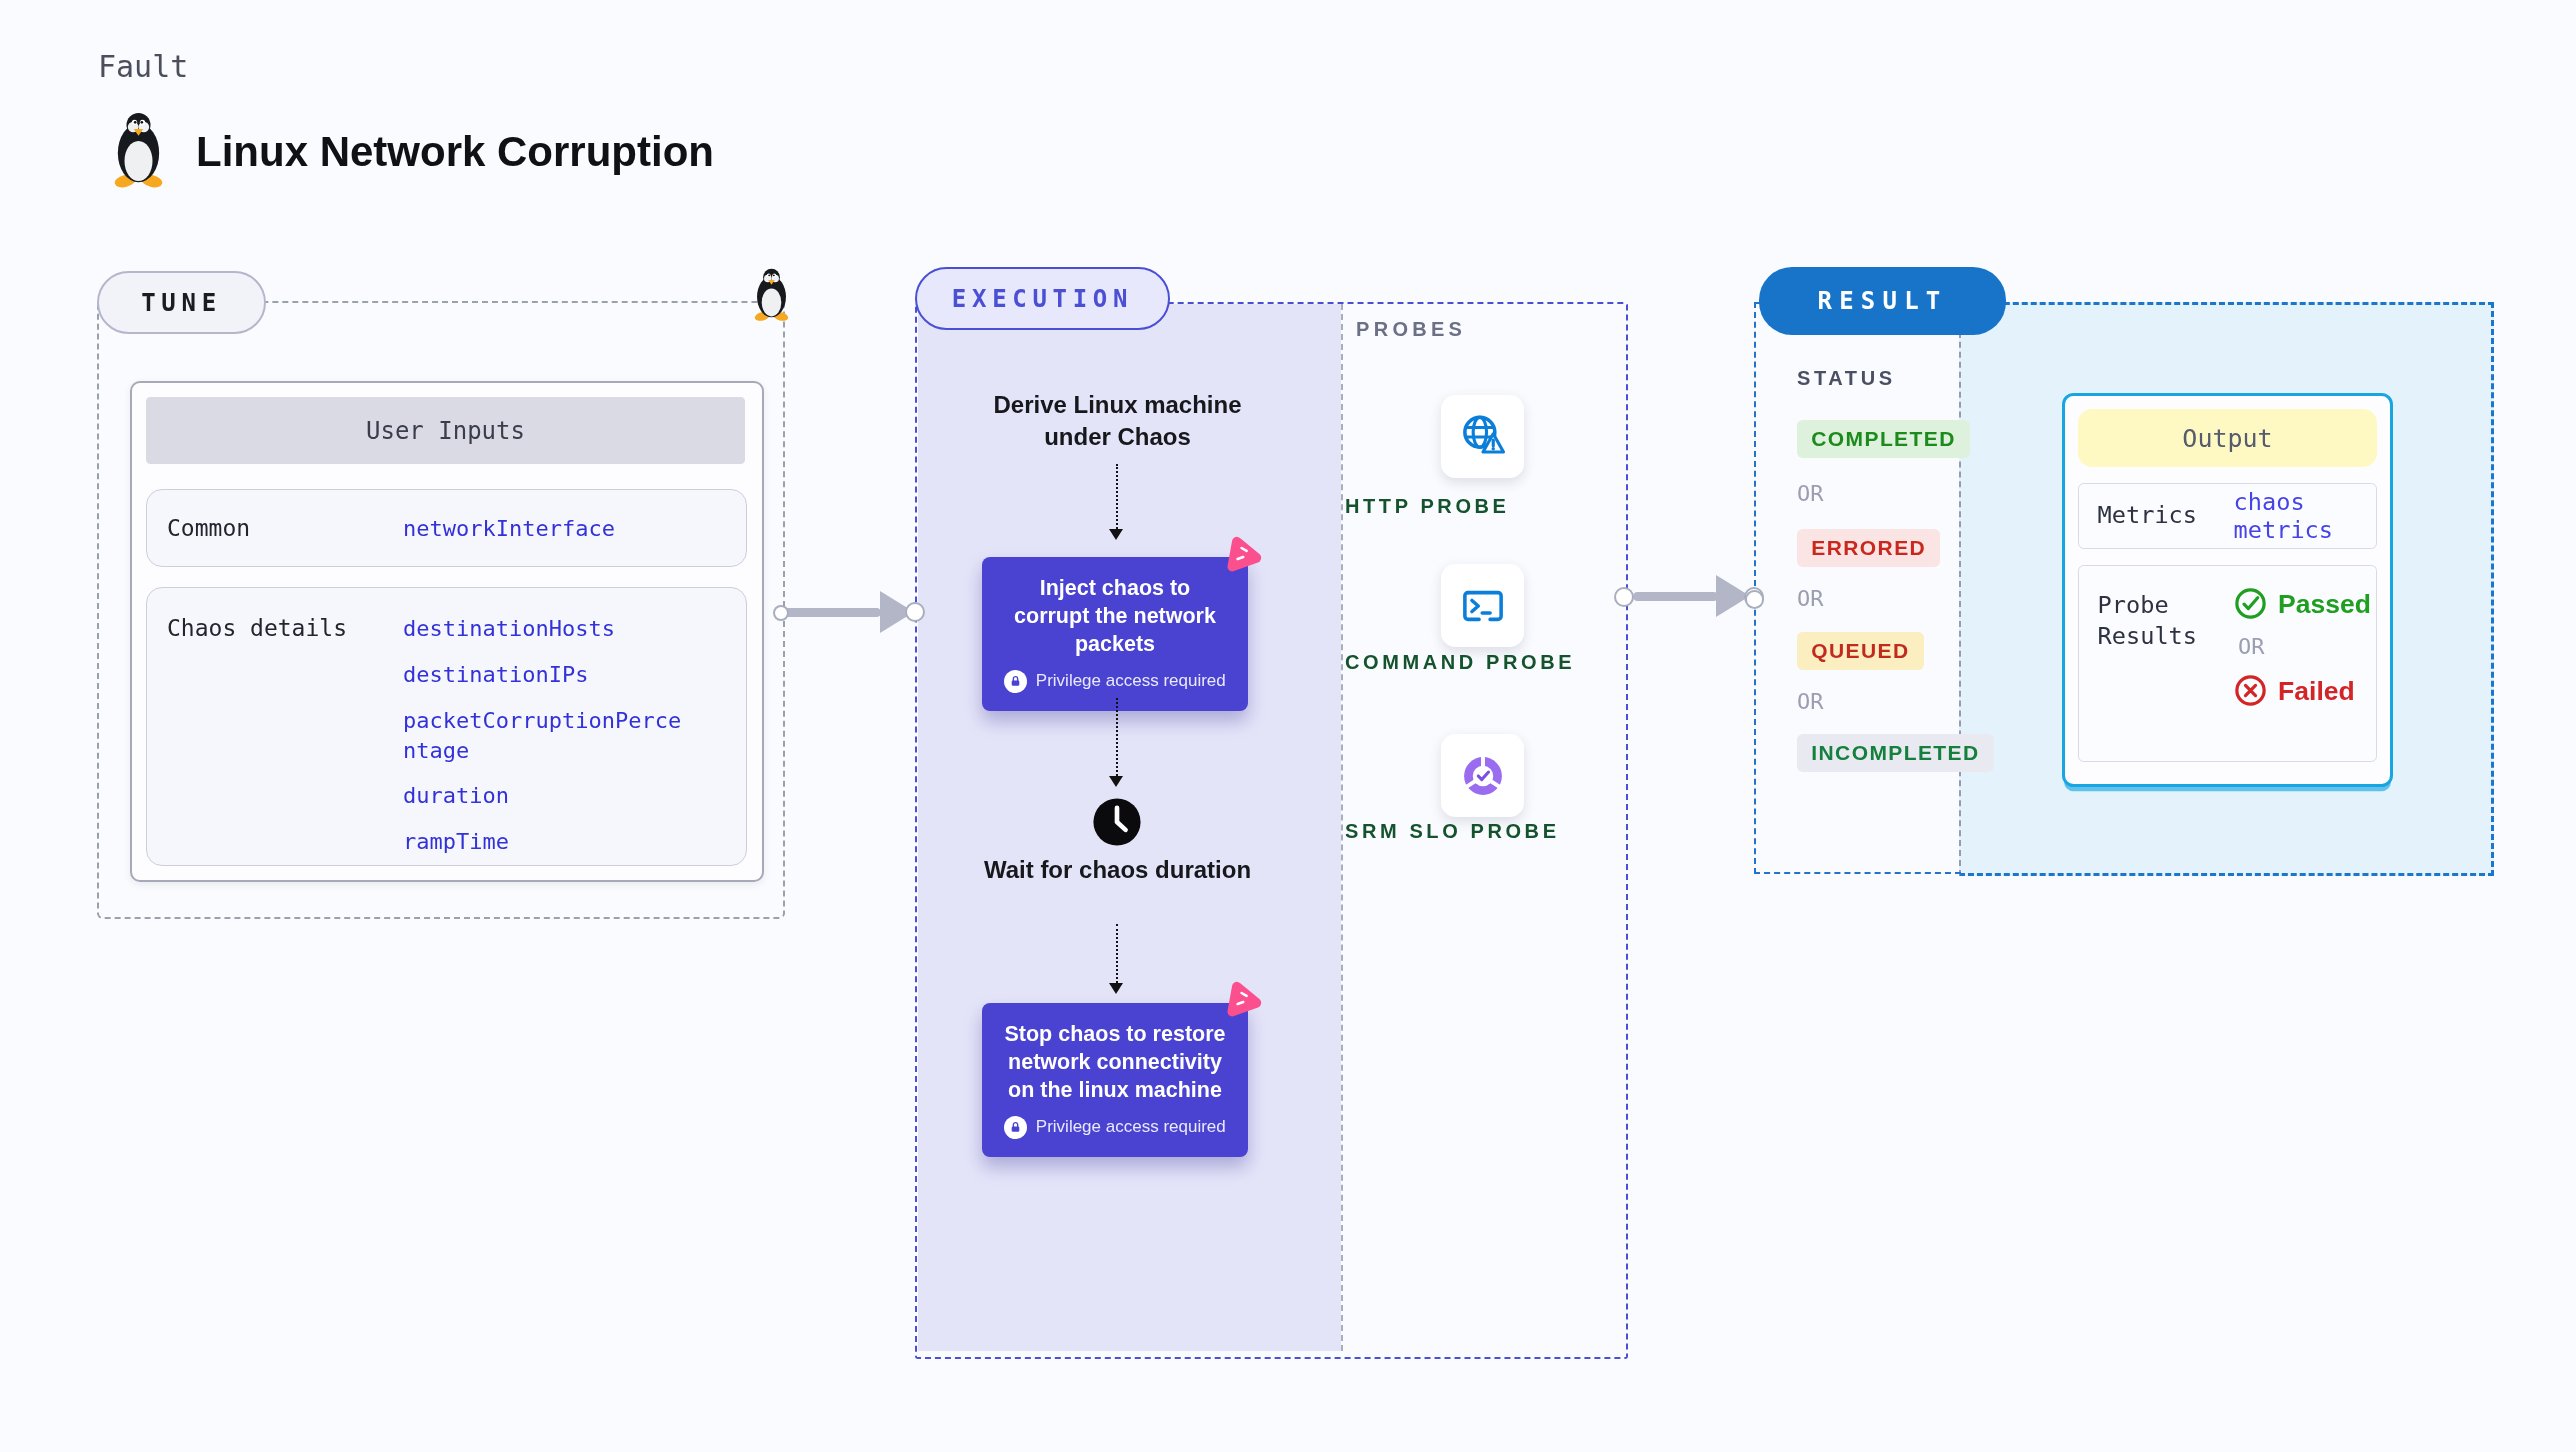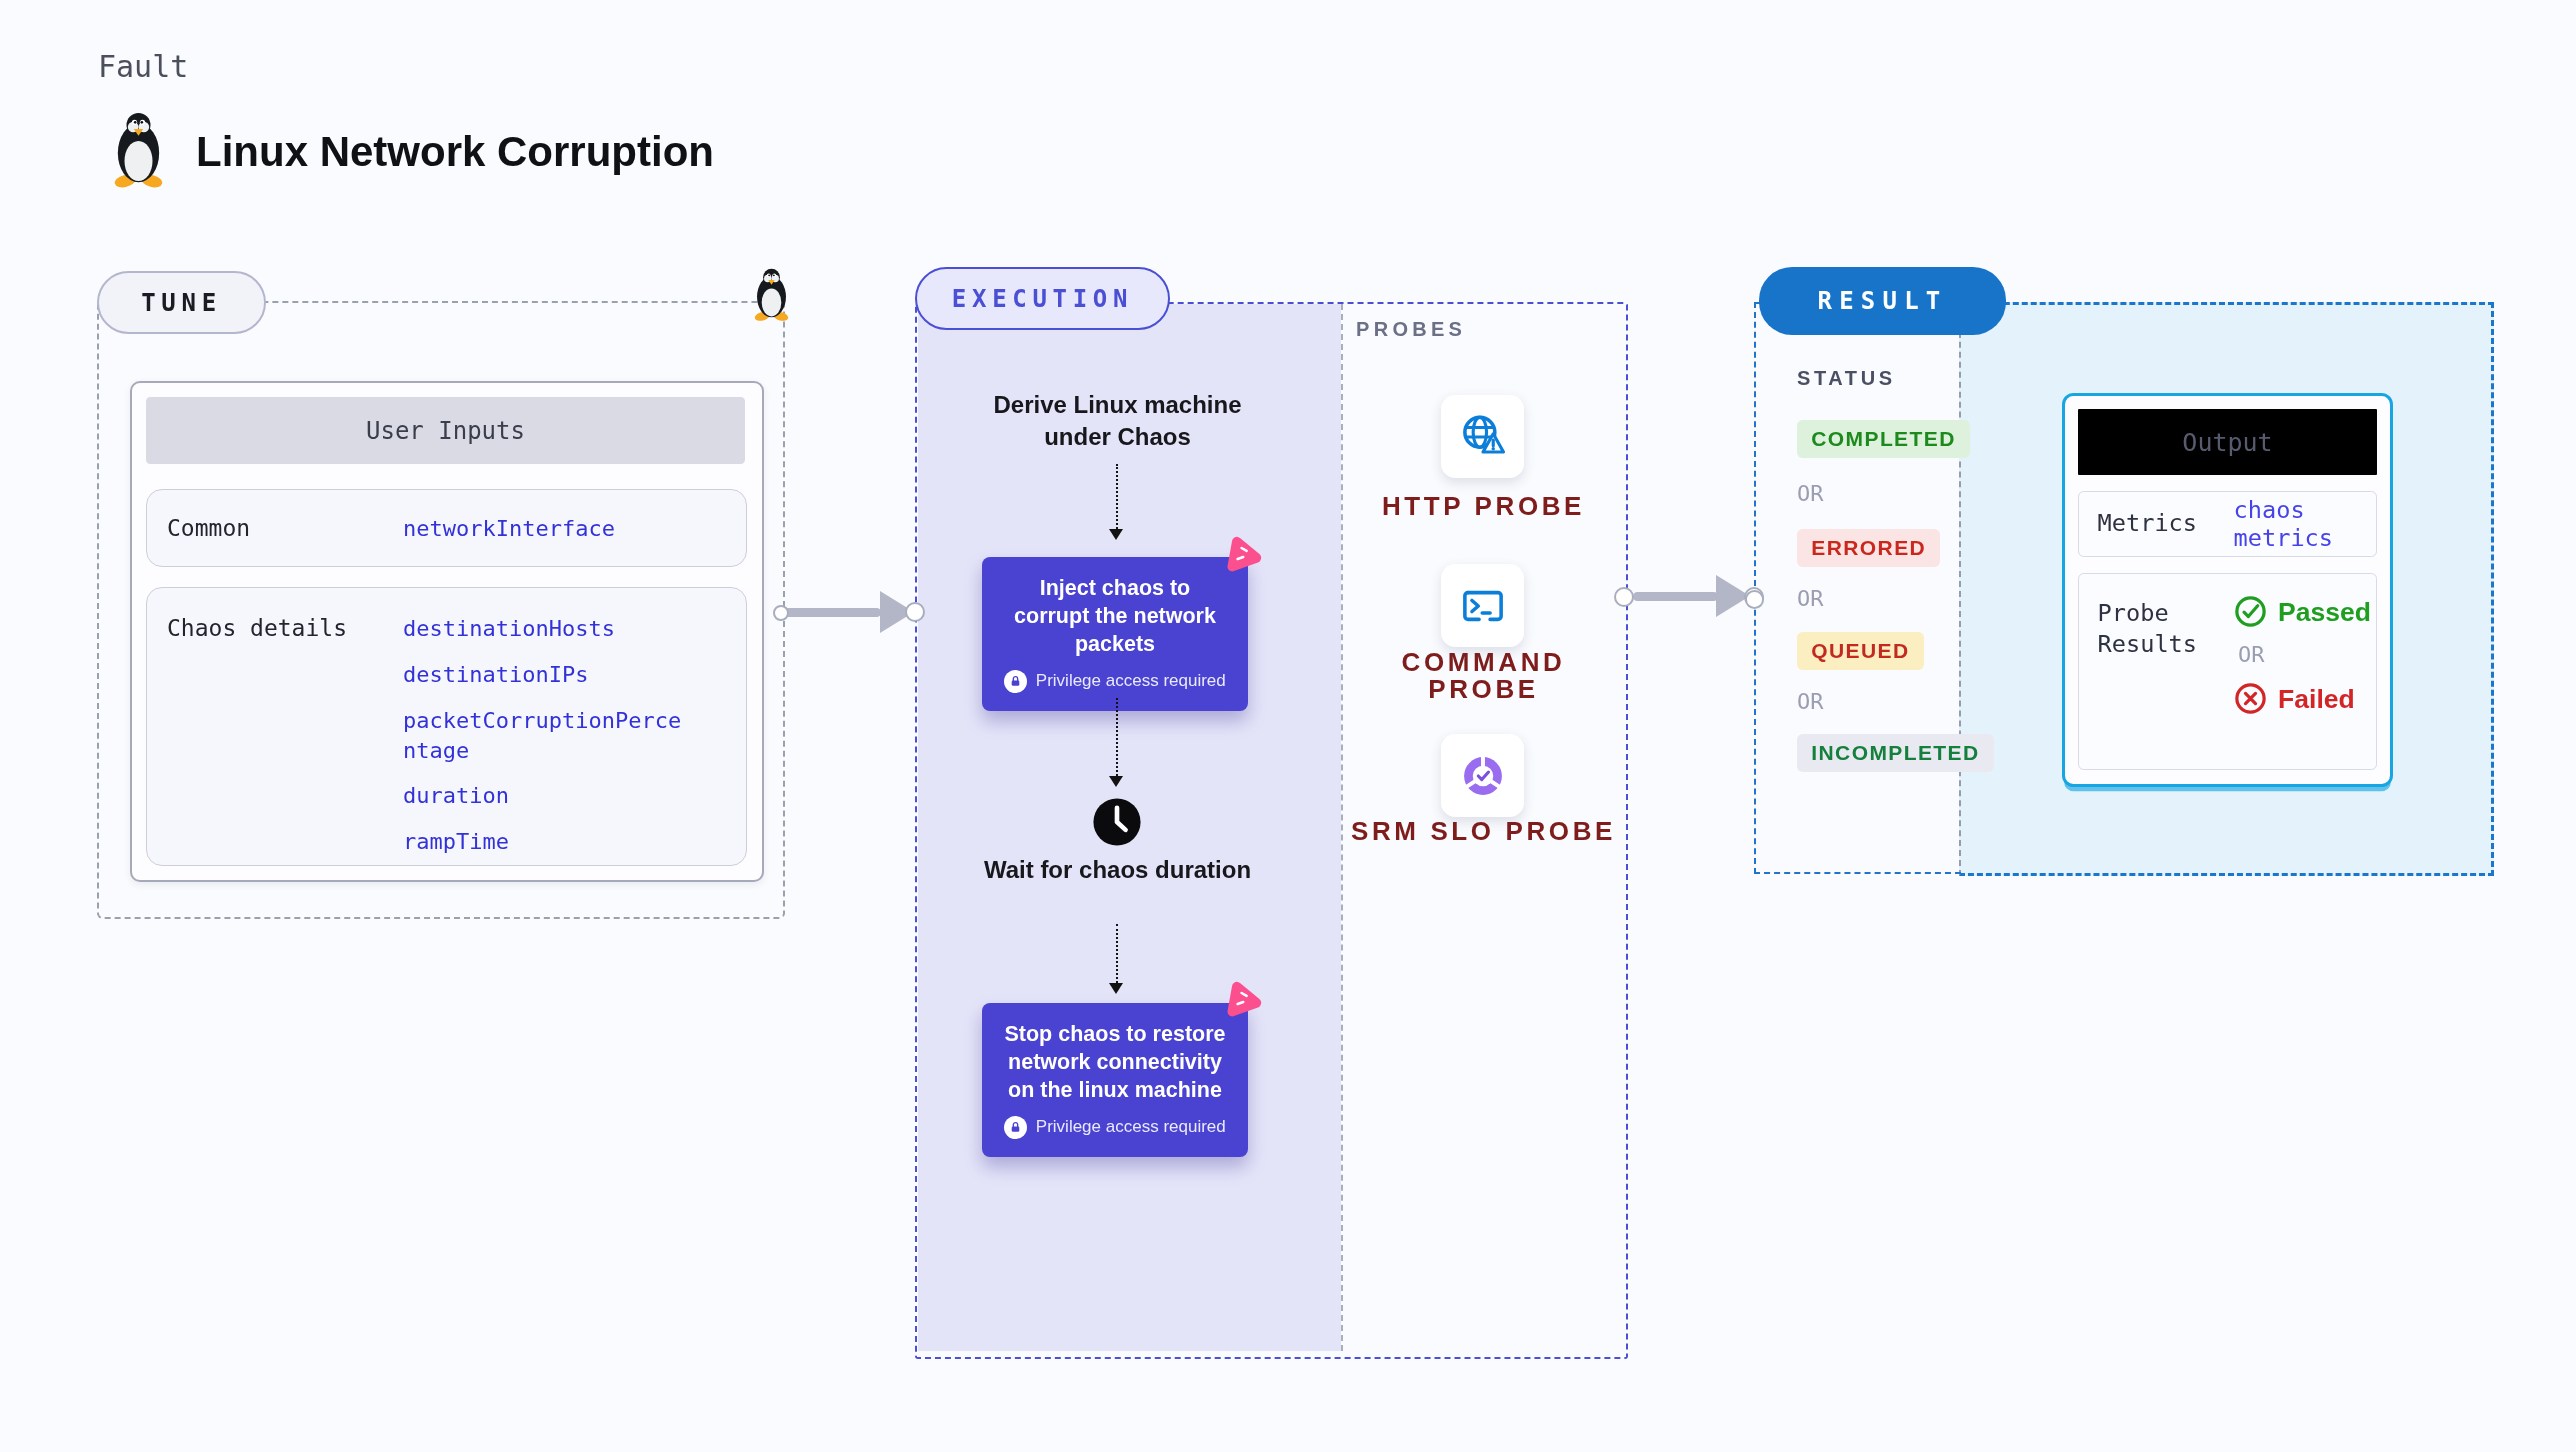--- a/index.html
+++ b/index.html
@@ -63,34 +63,34 @@
   .chip{display:flex;align-items:center;justify-content:center;gap:8.6px;margin-top:11.5px;}
   .chip-circle{width:23px;height:23px;border-radius:50%;background:#ffffff;display:flex;
                align-items:center;justify-content:center;flex:none;}
   .chip-text{font-size:17px;color:#e9eafc;}
   .pink-icon{width:42px;height:42px;z-index:4;}
 
   
   .probes-label{left:1356px;top:318px;font-size:20px;font-weight:bold;letter-spacing:4.3px;color:#6b7086;}
   .probe-card{left:1441px;width:83px;height:83px;background:#ffffff;border-radius:14.3px;z-index:3;
               box-shadow:0 4.3px 11.5px rgba(50,55,100,.14);display:flex;align-items:center;justify-content:center;}
-  .probe-caption{left:1345px;width:277px;text-align:center;font-size:26px;font-weight:bold;
-                 letter-spacing:3.6px;color:#7f1d1d;line-height:27px;}
+  .probe-caption{left:1345px;width:277px;text-align:left;font-size:20px;font-weight:bold;
+                 letter-spacing:3.6px;color:#14532d;line-height:27px;}
 
   
   .status-label{left:1797px;top:367px;font-size:20px;font-weight:bold;letter-spacing:3.6px;color:#4b4f63;}
   .status-badge{left:1797px;display:inline-block;padding:7.2px 14.3px;border-radius:5.7px;
                 font-size:21px;font-weight:bold;letter-spacing:1.4px;}
   .or-text{left:1797px;font-family:"DejaVu Sans Mono",monospace;font-size:22px;color:#9b9eb2;}
 
   
   .output-card{left:2062px;top:393px;width:331px;height:394px;background:#fdfdff;border:3.6px solid #18a6e3;
                border-radius:11.5px;box-shadow:0 6.4px 0 -2.1px rgba(24,166,227,.65);box-sizing:border-box;z-index:3;}
   .output-inner{position:absolute;left:13px;top:13px;right:13px;}
-  .output-header{height:66px;background:#000000;border-radius:1px;display:flex;align-items:center;
+  .output-header{height:58px;background:#fef9c3;border-radius:14px;display:flex;align-items:center;
                  justify-content:center;font-size:25px;color:#575b6e;}
   .output-row{background:#fbfcff;border:1.4px solid #d8dae6;border-radius:5.7px;margin-top:15.8px;display:flex;}
   .output-row-metrics{height:64px;align-items:center;}
   .output-row-probe{height:195px;align-items:flex-start;}
   .output-label{width:136px;padding-left:18.6px;font-size:23.6px;line-height:31.5px;color:#2e3140;flex:none;}
   .output-row-probe .output-label{padding-top:24px;}
   .metrics-value{font-size:23.6px;color:#4643e8;}
   .pr-col{padding-top:21.5px;display:flex;flex-direction:column;align-items:flex-start;}
   .pr-row{display:flex;align-items:flex-end;gap:11.5px;}
   .pr-passed{font-size:26.5px;font-weight:bold;color:#1f9e1f;}

